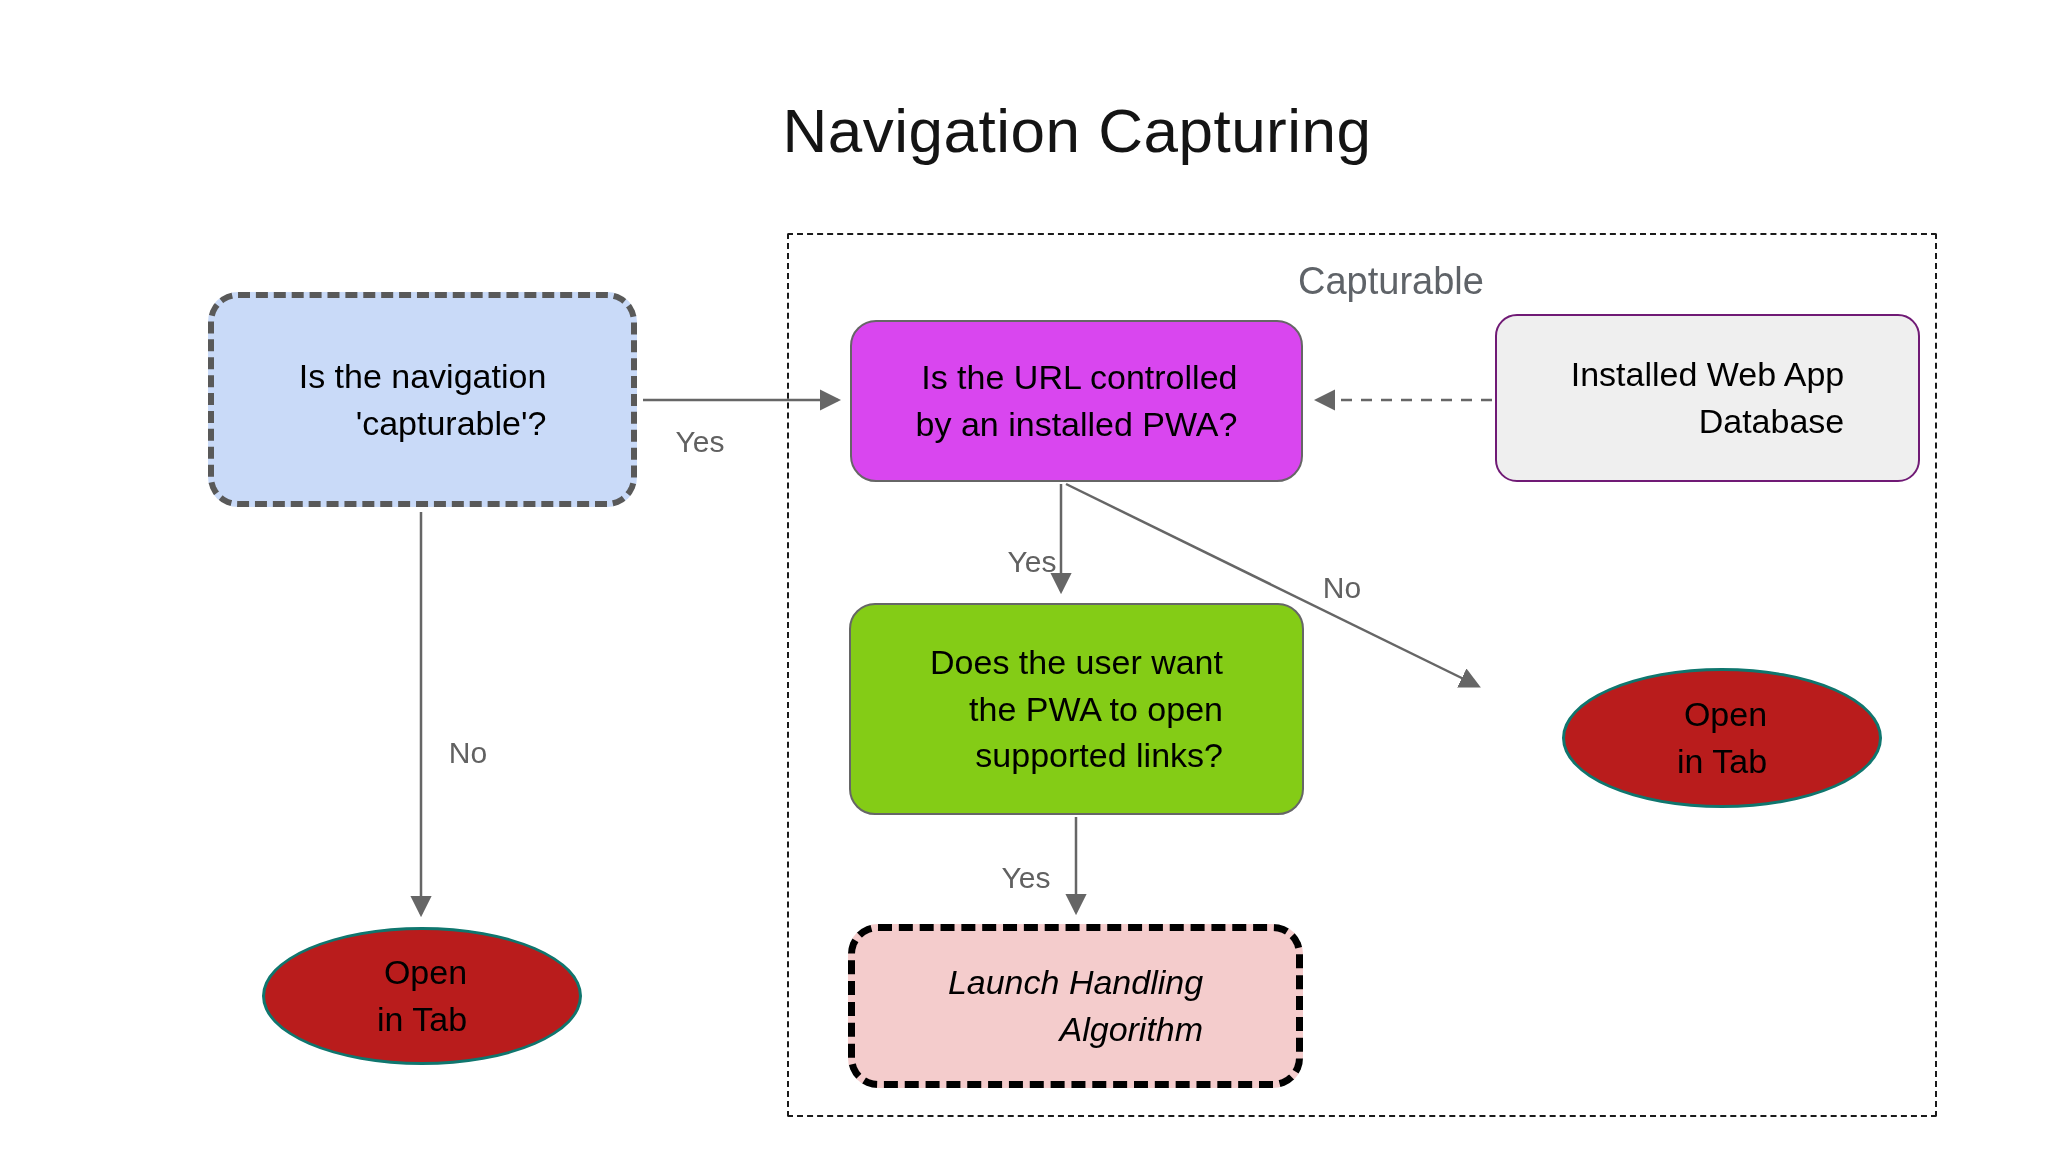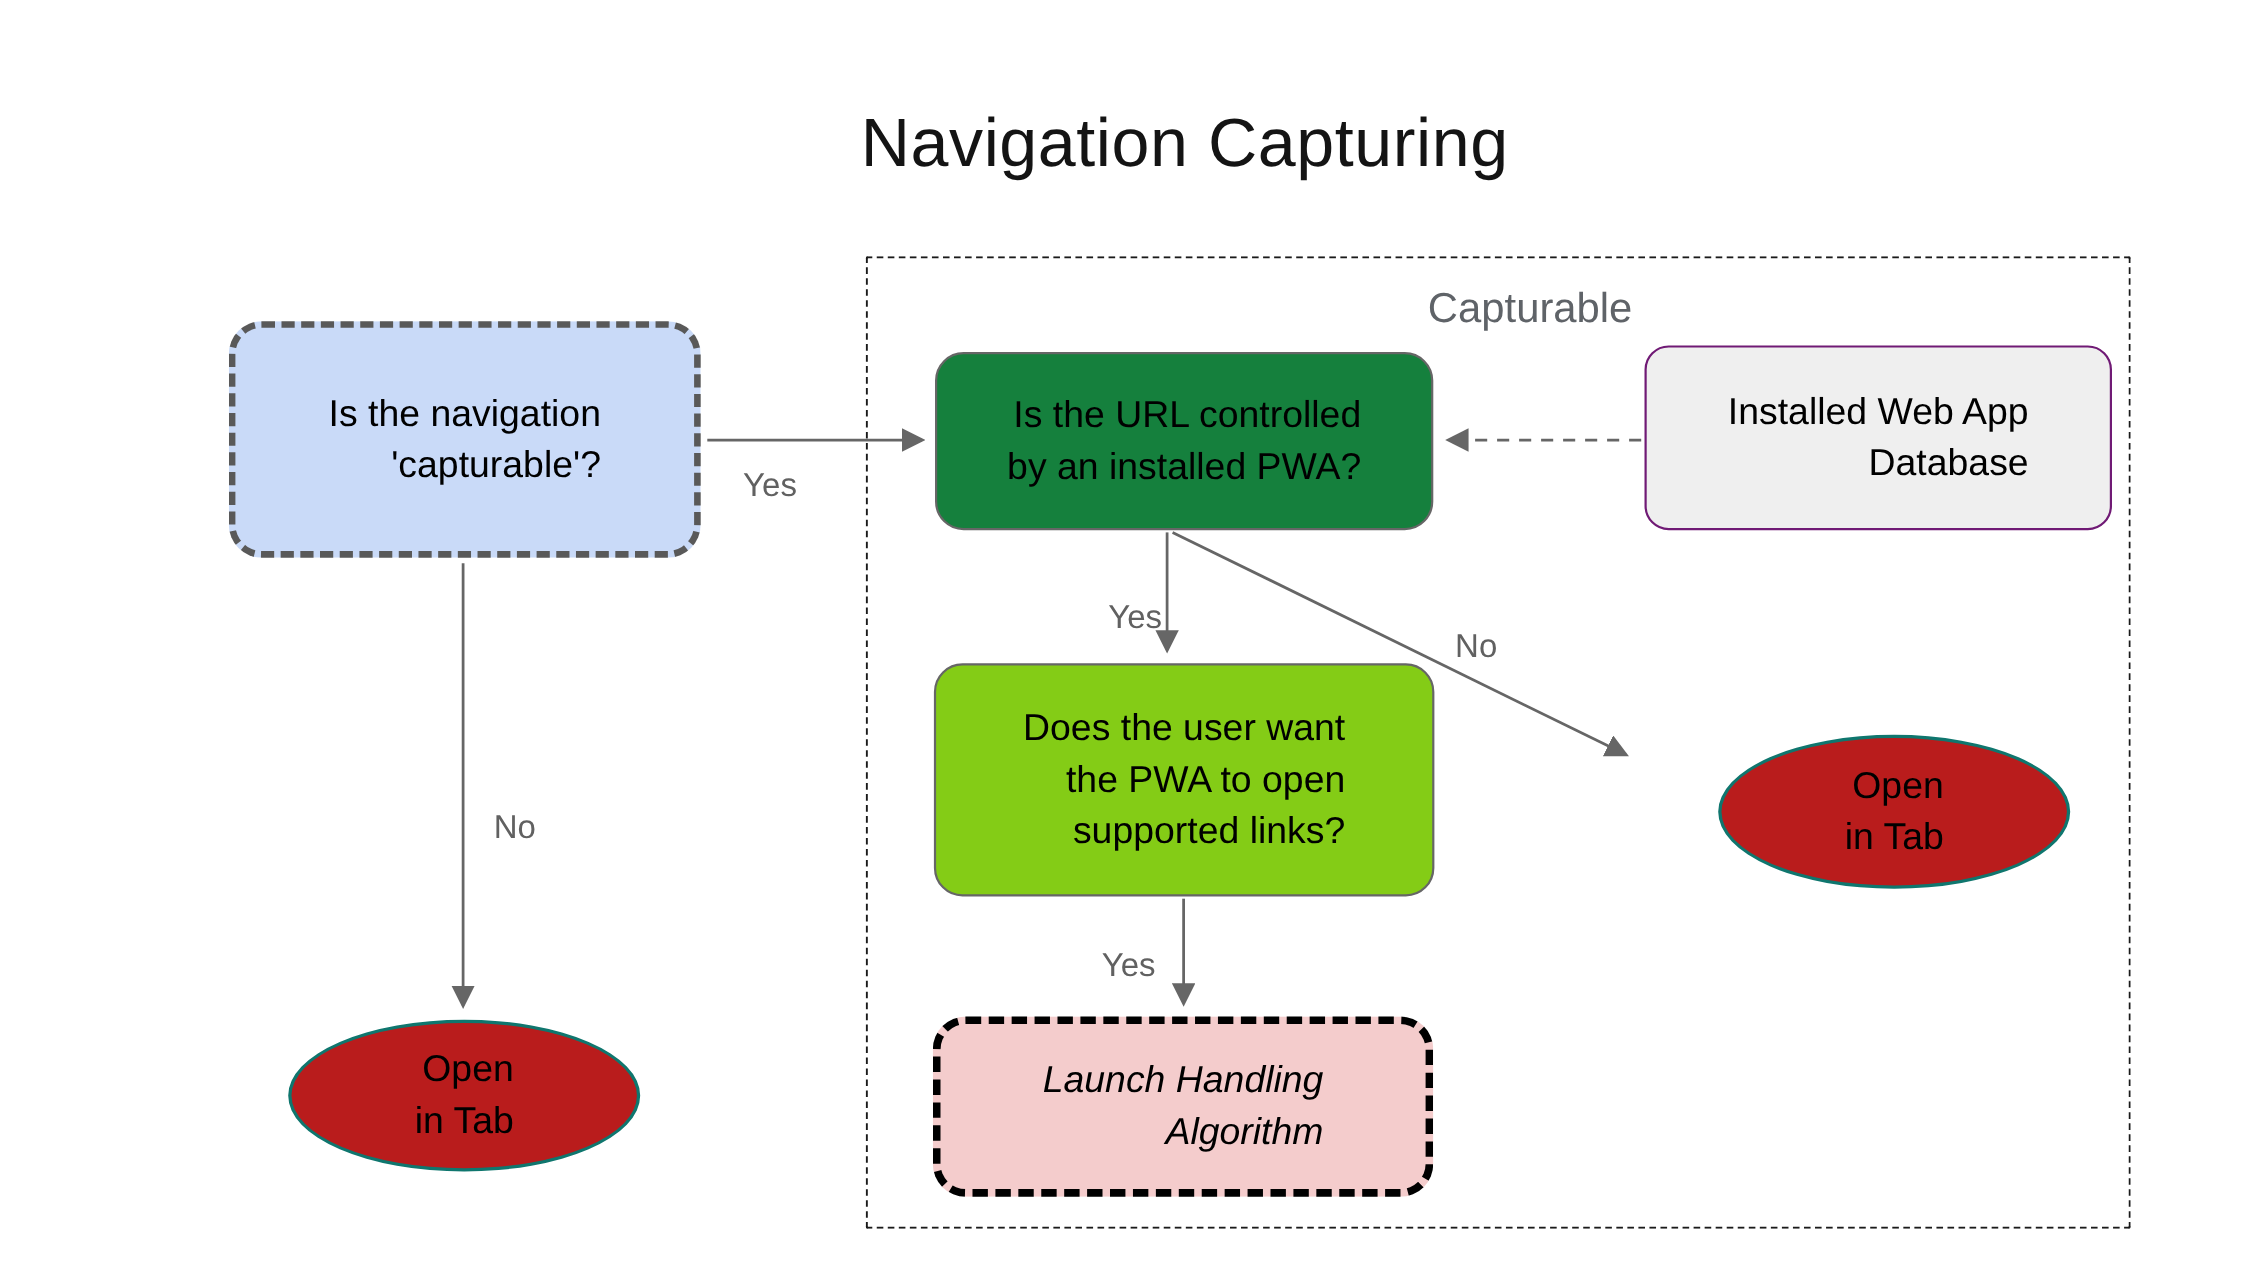--- a/index.html
+++ b/index.html
@@ -59,21 +59,21 @@
     white-space: pre-line;
   }
   .node-capturable-question {
     left: 208px; top: 292px; width: 429px; height: 215px;
     background: #c9daf8;
     border: 6px dashed #595959;
     border-radius: 30px;
   }
   .node-url-controlled {
     left: 850px; top: 320px; width: 453px; height: 162px;
-    background: #15803d;
+    background: #d946ef;
     border: 2px solid #666666;
     border-radius: 26px;
   }
   .node-database {
     left: 1495px; top: 314px; width: 425px; height: 168px;
     background: #efefef;
     border: 2px solid #701a75;
     border-radius: 22px;
   }
   .node-user-want {

